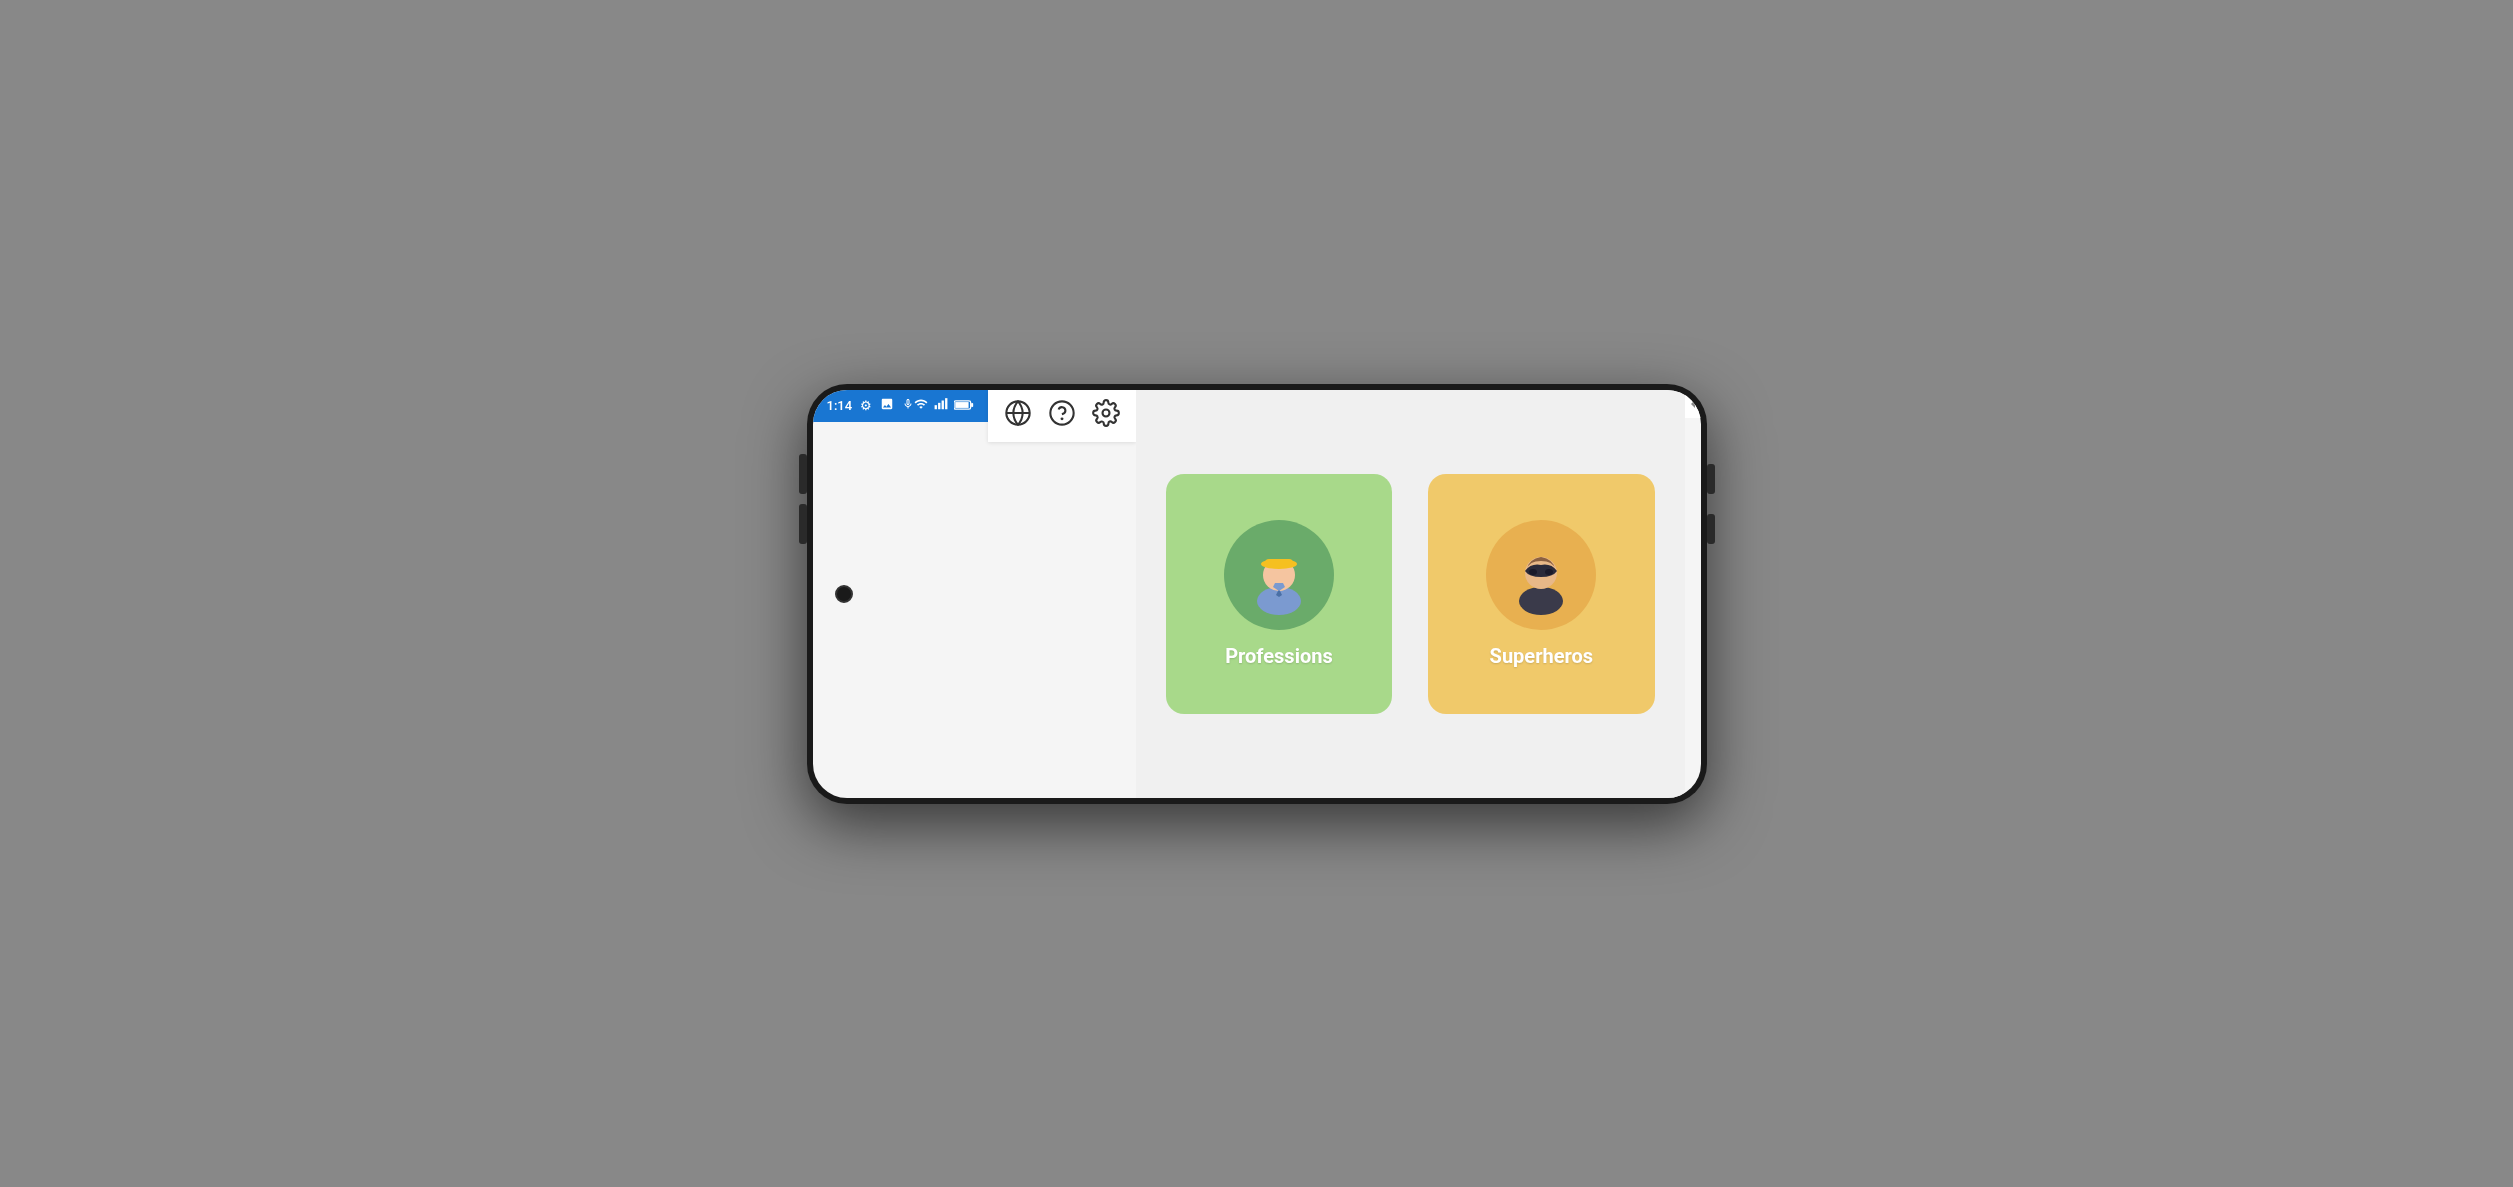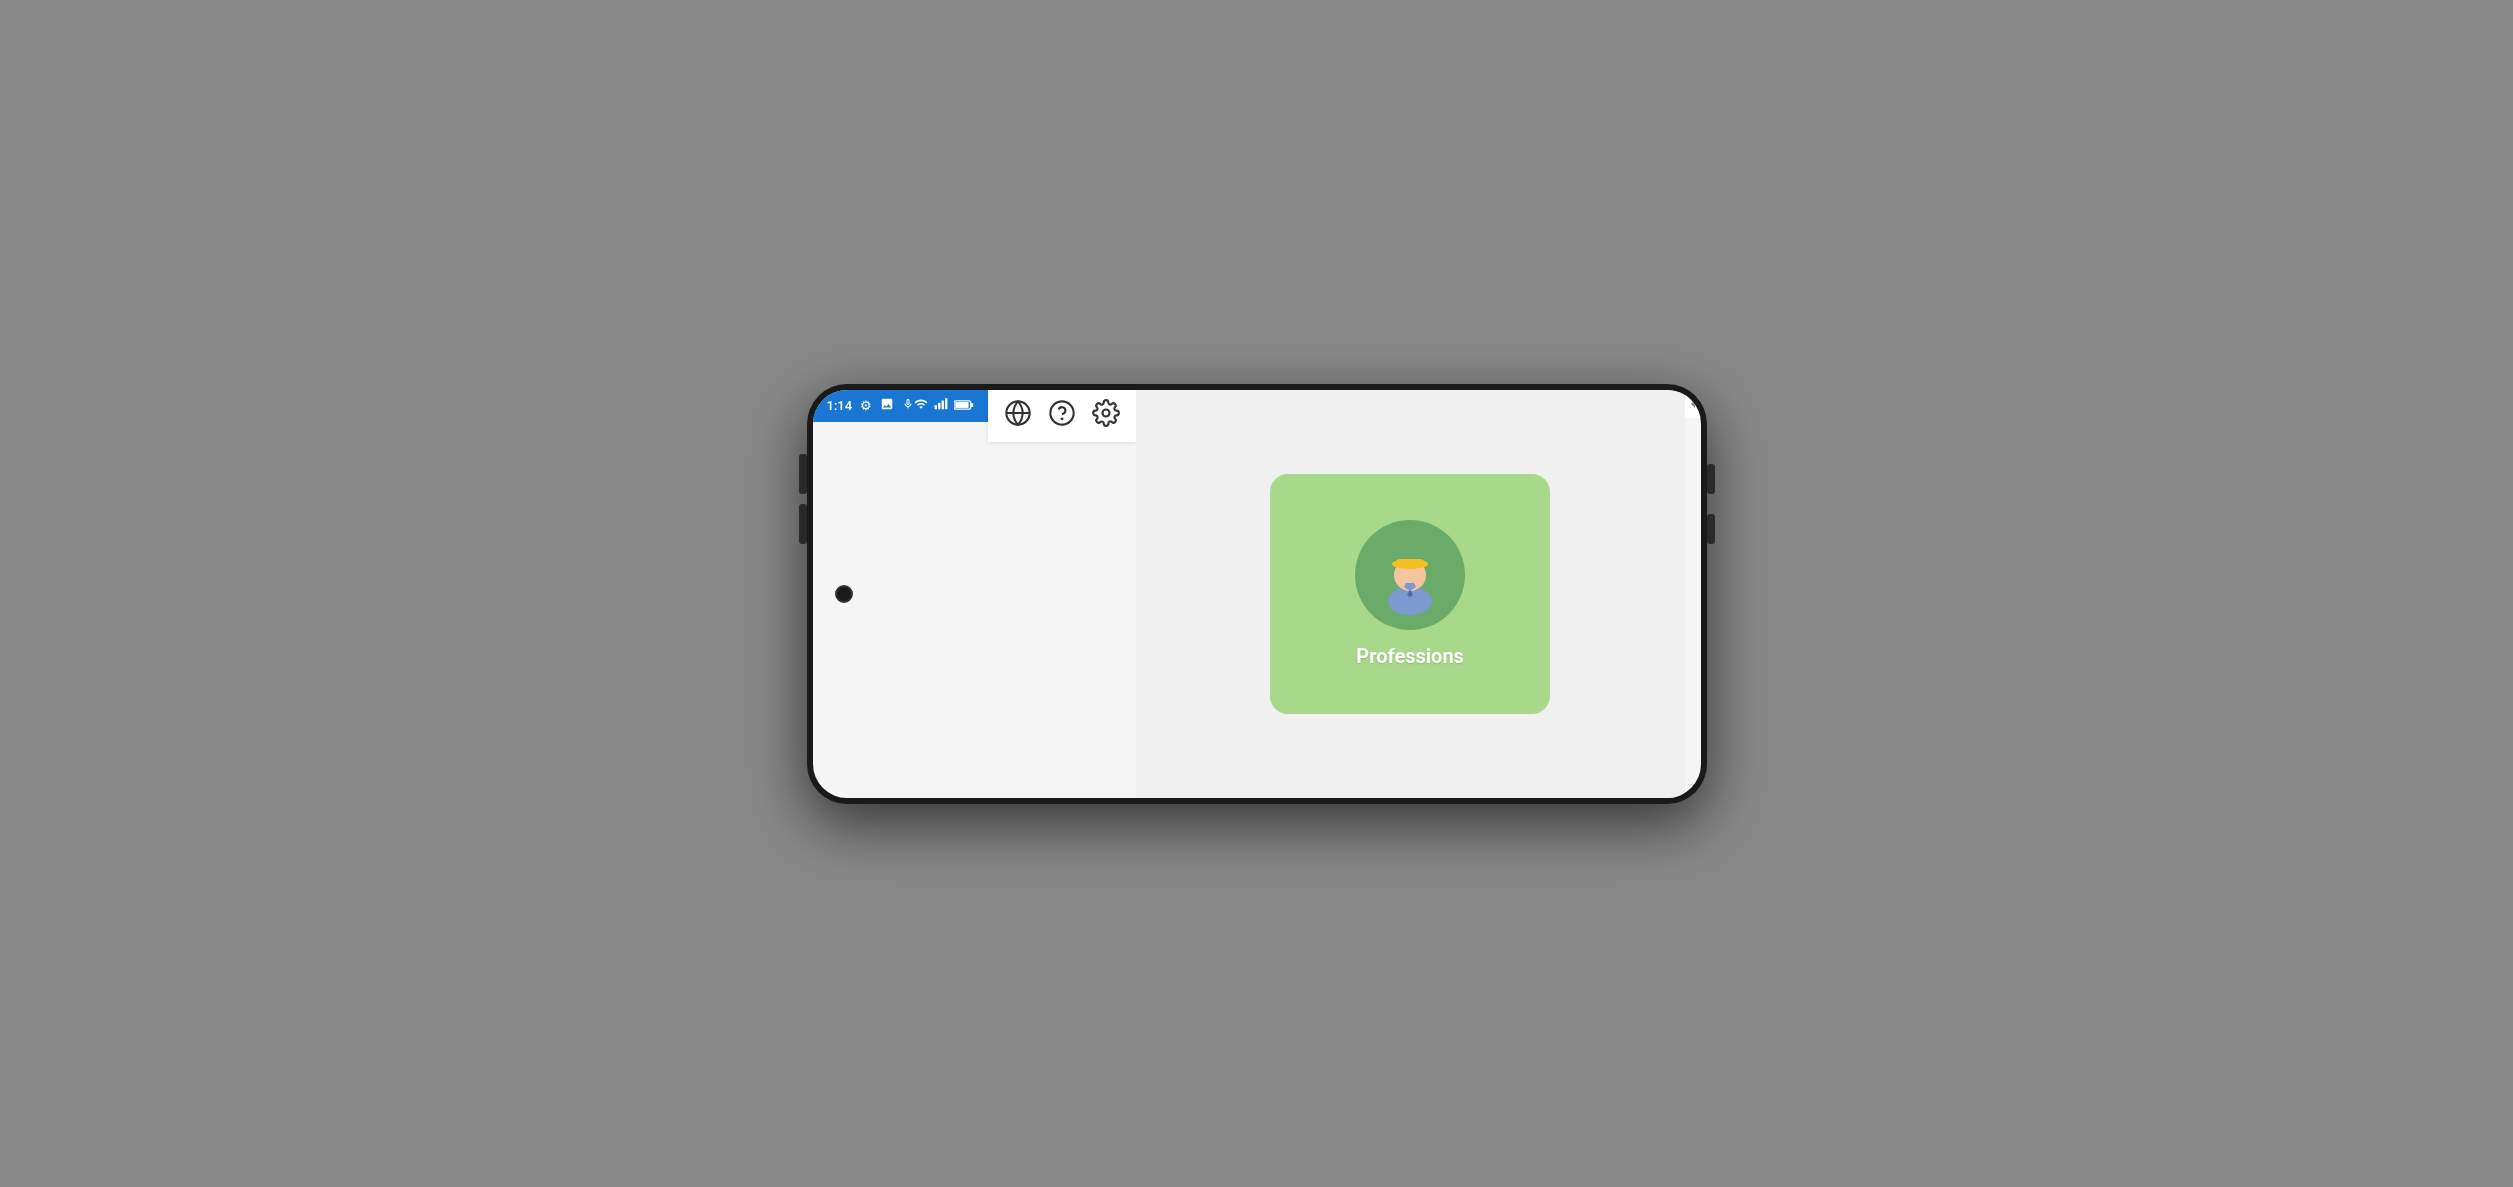--- a/index.html
+++ b/index.html
@@ -307,20 +307,39 @@
             <rect x="26" y="24" width="28" height="8" rx="4" fill="#f5c020"></rect>
 
             <polygon points="40,54 37,60 40,62 43,60" fill="#4a6fa5"></polygon>
 
             <polygon points="34,52 40,56 46,52 44,48 36,48" fill="#7b9ad0"></polygon>
           </svg>
         </div>
         <span class="card-label">Professions</span>
       </div>
 
+      <div class="category-card card-superheros">
+        <div class="card-icon-circle circle-superheros">
+
+          <svg width="80" height="80" viewBox="0 0 80 80">
+
+            <ellipse cx="40" cy="66" rx="22" ry="14" fill="#3a3a4a"></ellipse>
+
+            <circle cx="40" cy="38" r="16" fill="#e8b888"></circle>
+
+            <path d="M24 36 Q30 28 40 30 Q50 28 56 36 Q52 42 40 42 Q28 42 24 36Z" fill="#2a2a3a"></path>
+
+            <ellipse cx="32" cy="37" rx="4" ry="3" fill="#1a1a2a"></ellipse>
+            <ellipse cx="48" cy="37" rx="4" ry="3" fill="#1a1a2a"></ellipse>
+
+            <path d="M26 34 Q28 24 40 22 Q52 24 54 34 Q52 26 40 26 Q28 26 26 34Z" fill="#8b6040"></path>
+          </svg>
+        </div>
+        <span class="card-label">Superheros</span>
+      </div>
 
 
     </div>
 
     <div class="nav-bar">
       <svg width="16" height="16" viewBox="0 0 24 24" fill="#888">
         <path d="M15 18l-6-6 6-6"></path>
       </svg>
     </div>
 

